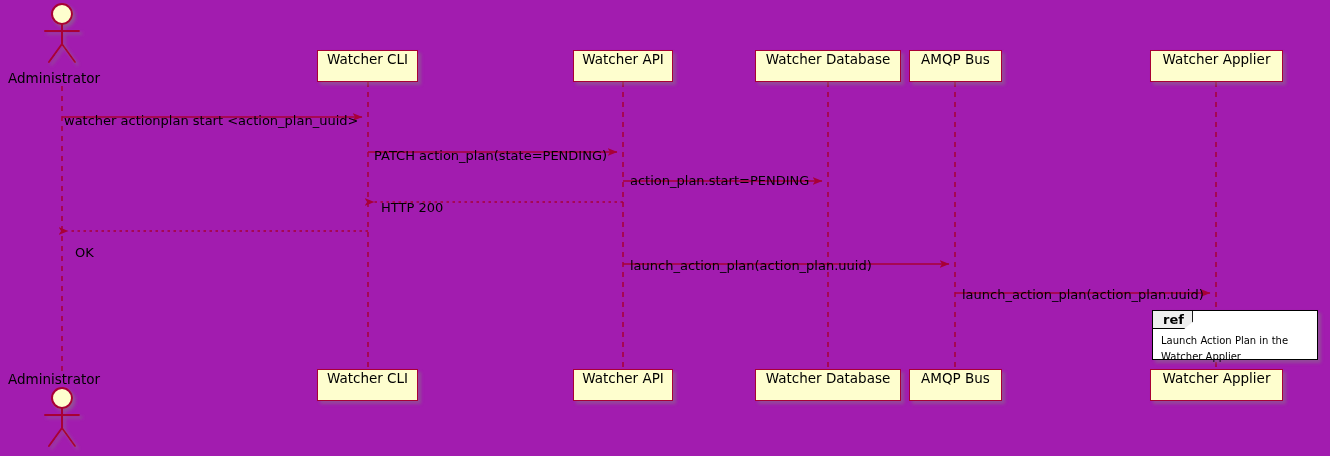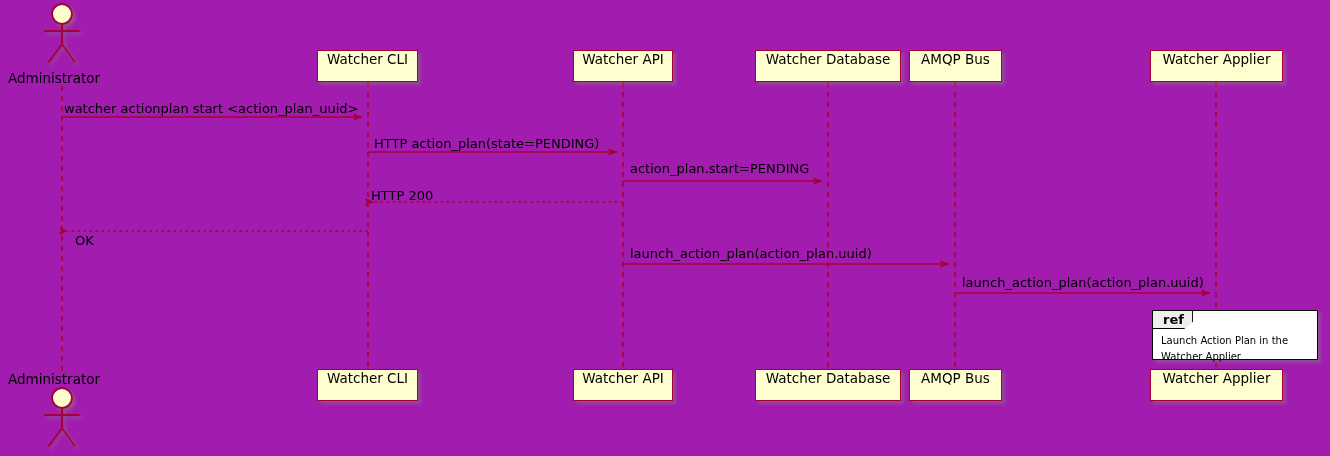--- a/index.html
+++ b/index.html
@@ -26,20 +26,21 @@
     width: 1330px;
     height: 456px;
   }
   .lbl {
     position: absolute;
     font-family: "DejaVu Sans", sans-serif;
     font-size: 13px;
     color: #000000;
     white-space: pre;
     line-height: 15px;
+    margin-top: 12px;
   }
   .participant-box {
     position: absolute;
     background: #FEFECE;
     border: 1.5px solid #A80036;
     box-shadow: 3px 3px 3px rgba(128,128,128,0.45);
     box-sizing: border-box;
     display: flex;
     align-items: flex-start;
     justify-content: center;
@@ -178,23 +179,23 @@
     <span class="participant-label">Watcher Database</span>
   </div>
   <div class="participant-box" style="left:909px; top:369px; width:93px; height:32px;">
     <span class="participant-label">AMQP Bus</span>
   </div>
   <div class="participant-box" style="left:1150px; top:369px; width:133px; height:32px;">
     <span class="participant-label">Watcher Applier</span>
   </div>
 
   <div class="lbl" style="left:64px;  top:101px;">watcher actionplan start &lt;action_plan_uuid&gt;</div>
-  <div class="lbl" style="left:374px; top:136px;">HTTP action_plan(state=PENDING)</div>
+  <div class="lbl" style="left:374px; top:136px;">PATCH action_plan(state=PENDING)</div>
   <div class="lbl" style="left:630px; top:161px;">action_plan.start=PENDING</div>
-  <div class="lbl" style="left:371px; top:188px;">HTTP 200</div>
+  <div class="lbl" style="left:381px; top:188px;">HTTP 200</div>
   <div class="lbl" style="left:75px;  top:233px;">OK</div>
   <div class="lbl" style="left:630px; top:246px;">launch_action_plan(action_plan.uuid)</div>
   <div class="lbl" style="left:962px; top:275px;">launch_action_plan(action_plan.uuid)</div>
 
   <div class="ref-frame" style="left:1152px; top:298px; width:166px; height:50px;">
     <div class="ref-tab">ref</div>
     <div class="ref-body">Launch Action Plan in the
 Watcher Applier</div>
   </div>
 

